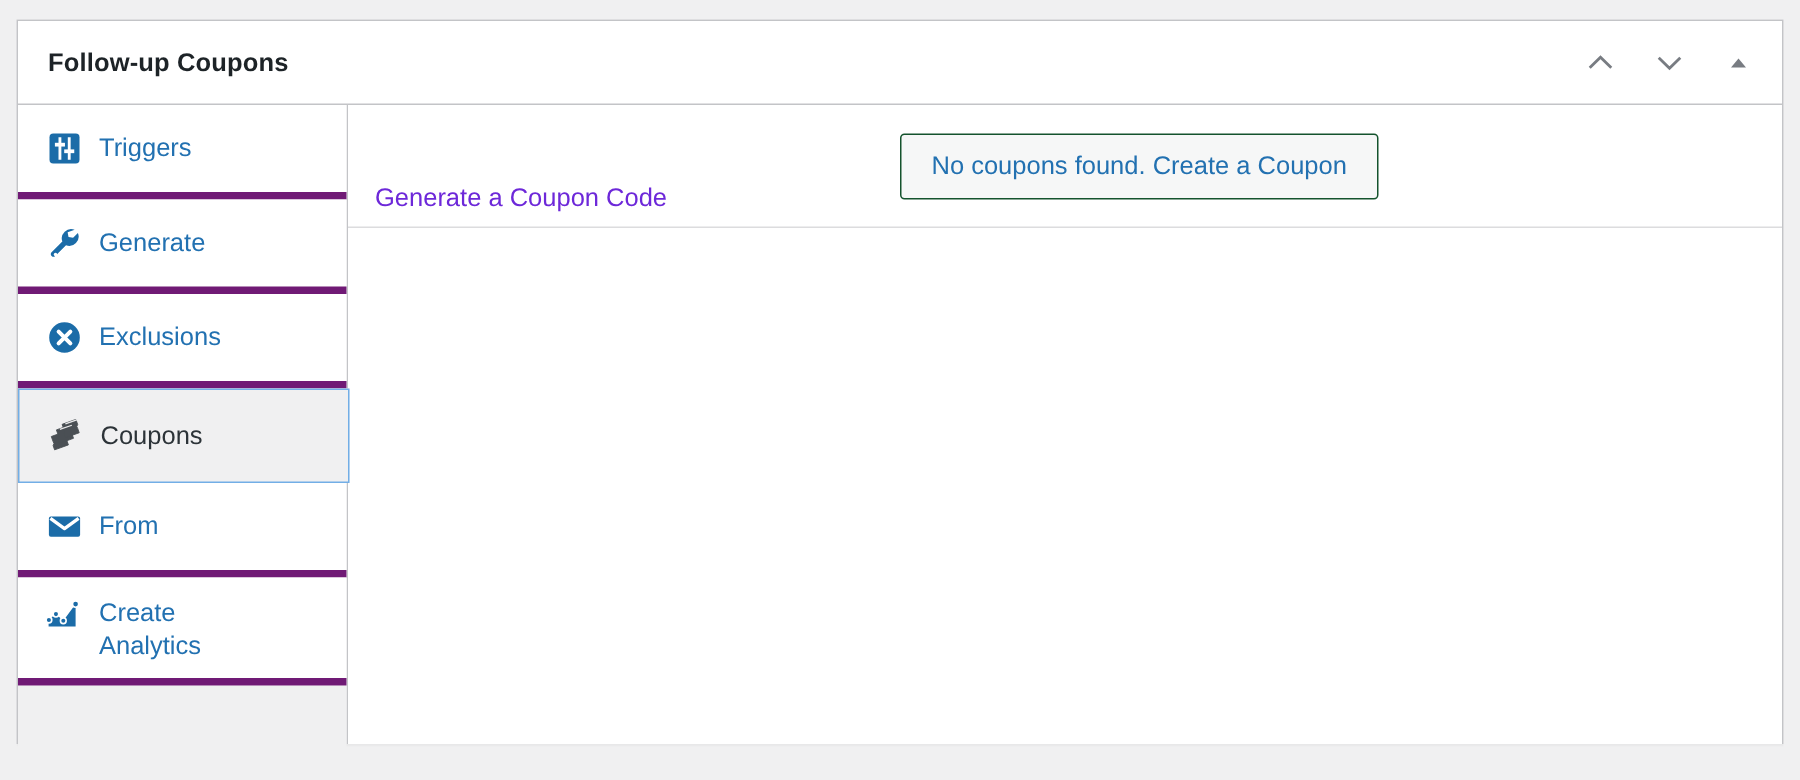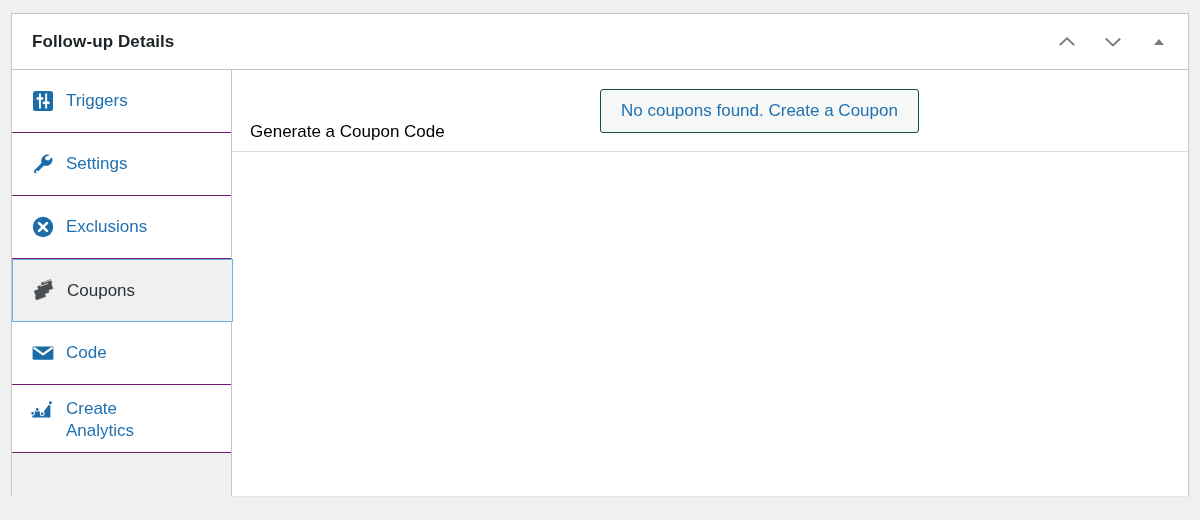--- a/index.html
+++ b/index.html
@@ -80,21 +80,21 @@
     border-right: 1px solid #c3c4c7;
     background: #fff;
   }
   .side-item {
     position: relative;
     display: flex;
     align-items: center;
     gap: 10px;
     min-height: 63px;
     padding: 10px 12px 10px 18px;
-    border-bottom: 1px solid #701a75;
+    border-bottom: 5px solid #701a75;
     cursor: pointer;
     background: #fff;
   }
   .side-item .side-label {
     font-size: 17px;
     color: #2271b1;
     line-height: 1.28;
   }
   .side-item.active {
     background: #f0f0f1;
@@ -136,21 +136,21 @@
   }
   .field-row {
     display: flex;
     align-items: center;
     min-height: 82px;
     padding: 0 24px 0 18px;
     border-bottom: 1px solid #dcdcde;
   }
   .field-label {
     font-size: 17px;
-    color: #000000;
+    color: #6d28d9;
     width: 350px;
     flex: 0 0 350px;
     line-height: 1.3;
     margin-top: 44px;
   }
   .field-control {
     flex: 1 1 auto;
     display: flex;
     align-items: center;
   }
@@ -173,21 +173,21 @@
   .content-blank {
     height: 100%;
   }
 </style>
 </head>
 <body>
 
 <div class="panel">
 
   <div class="panel-header">
-    <div class="panel-title">Follow-up Details</div>
+    <div class="panel-title">Follow-up Coupons</div>
     <div class="header-controls">
 
       <button class="hdr-btn" title="Move up">
         <span>
           <svg width="22" height="22" viewBox="0 0 22 22" fill="none">
             <path d="M4.5 13.5 L11 7.2 L17.5 13.5" stroke="#787c82" stroke-width="1.9" stroke-linecap="square" stroke-linejoin="miter" fill="none"></path>
           </svg>
         </span>
       </button>
 
@@ -227,21 +227,21 @@
         <span class="side-label">Triggers</span>
       </div>
 
       <div class="side-item">
         <span class="side-icon">
           <svg width="24" height="24" viewBox="0 0 24 24">
             <path d="M20.2 4.2 a6.4 6.4 0 0 0-8.4 8.1 L4.3 19.8 a1.8 1.8 0 0 0 2.5 2.5 l7.5-7.5 a6.4 6.4 0 0 0 8.1-8.4 l-3.3 3.3 -3.1-0.6 -0.6-3.1 z" fill="#1b6ca8" transform="translate(-1,-1) scale(0.98)"></path>
             <circle cx="6" cy="19.6" r="1.15" fill="#ffffff"></circle>
           </svg>
         </span>
-        <span class="side-label">Settings</span>
+        <span class="side-label">Generate</span>
       </div>
 
       <div class="side-item">
         <span class="side-icon">
           <svg width="24" height="24" viewBox="0 0 24 24">
             <circle cx="12" cy="12" r="10.2" fill="#1b6ca8"></circle>
             <path d="M8.1 8.1 L15.9 15.9 M15.9 8.1 L8.1 15.9" stroke="#ffffff" stroke-width="2.7" stroke-linecap="round"></path>
           </svg>
         </span>
         <span class="side-label">Exclusions</span>
@@ -264,21 +264,21 @@
         <span class="side-label">Coupons</span>
       </div>
 
       <div class="side-item">
         <span class="side-icon">
           <svg width="24" height="24" viewBox="0 0 24 24">
             <rect x="1.6" y="5.4" width="20.8" height="13.4" rx="1.3" fill="#1b6ca8"></rect>
             <path d="M2.6 6.6 L12 13.4 L21.4 6.6" stroke="#ffffff" stroke-width="2.2" fill="none" stroke-linejoin="round"></path>
           </svg>
         </span>
-        <span class="side-label">Code</span>
+        <span class="side-label">From</span>
       </div>
 
       <div class="side-item wrap">
         <span class="side-icon">
           <svg width="26" height="26" viewBox="0 0 26 26">
             <path d="M2.4 19.6 L2.4 15.2 L7.2 11.4 L12.2 15.8 L20.4 4.6 L20.4 19.6 Z" fill="#1b6ca8"></path>
             <circle cx="2.6" cy="15.3" r="1.9" fill="#1b6ca8" stroke="#ffffff" stroke-width="1.1"></circle>
             <circle cx="7.3" cy="11.4" r="1.9" fill="#1b6ca8" stroke="#ffffff" stroke-width="1.1"></circle>
             <circle cx="12.2" cy="15.8" r="1.9" fill="#1b6ca8" stroke="#ffffff" stroke-width="1.1"></circle>
             <circle cx="20.4" cy="4.7" r="2.1" fill="#1b6ca8" stroke="#ffffff" stroke-width="1.1"></circle>

